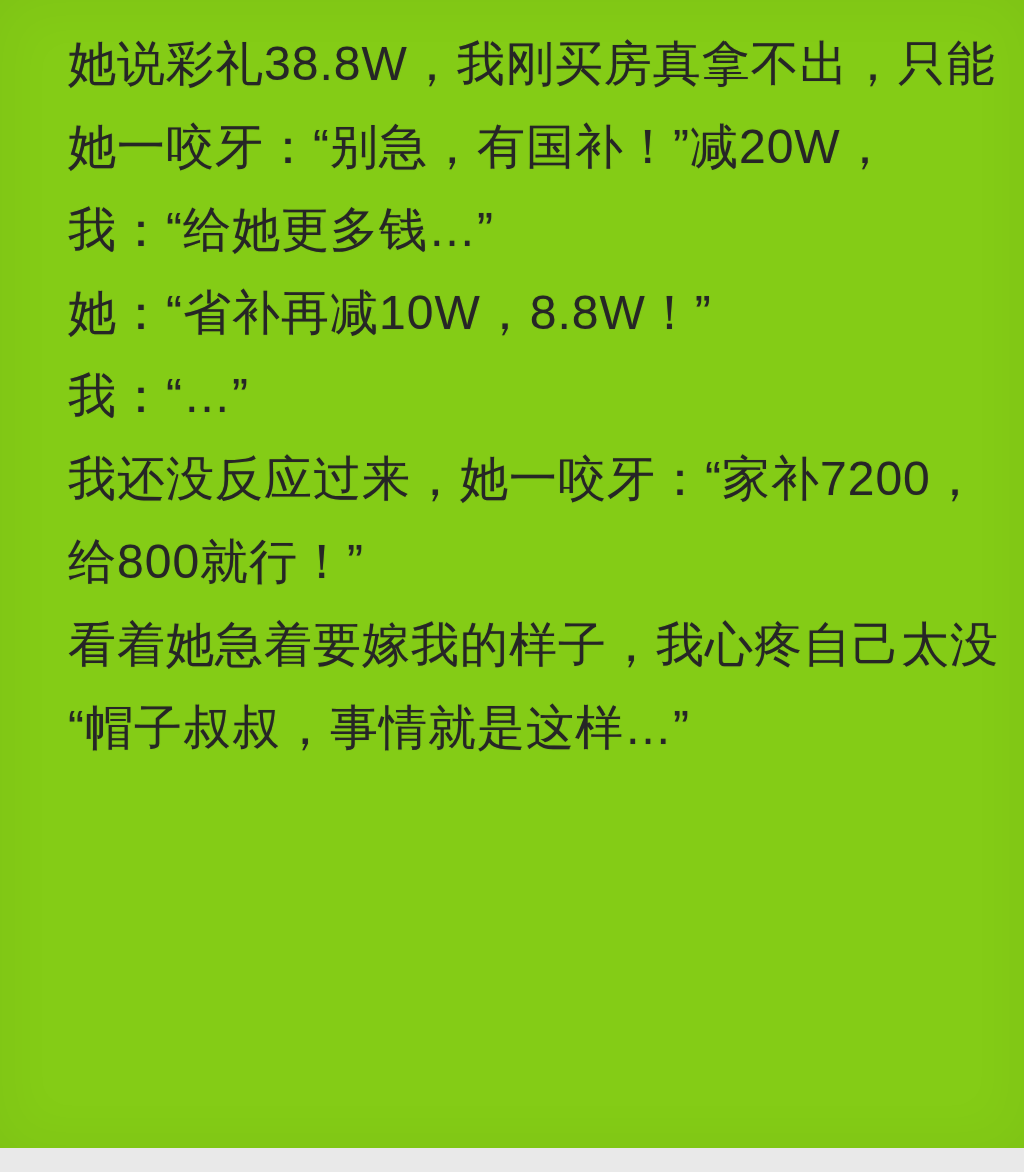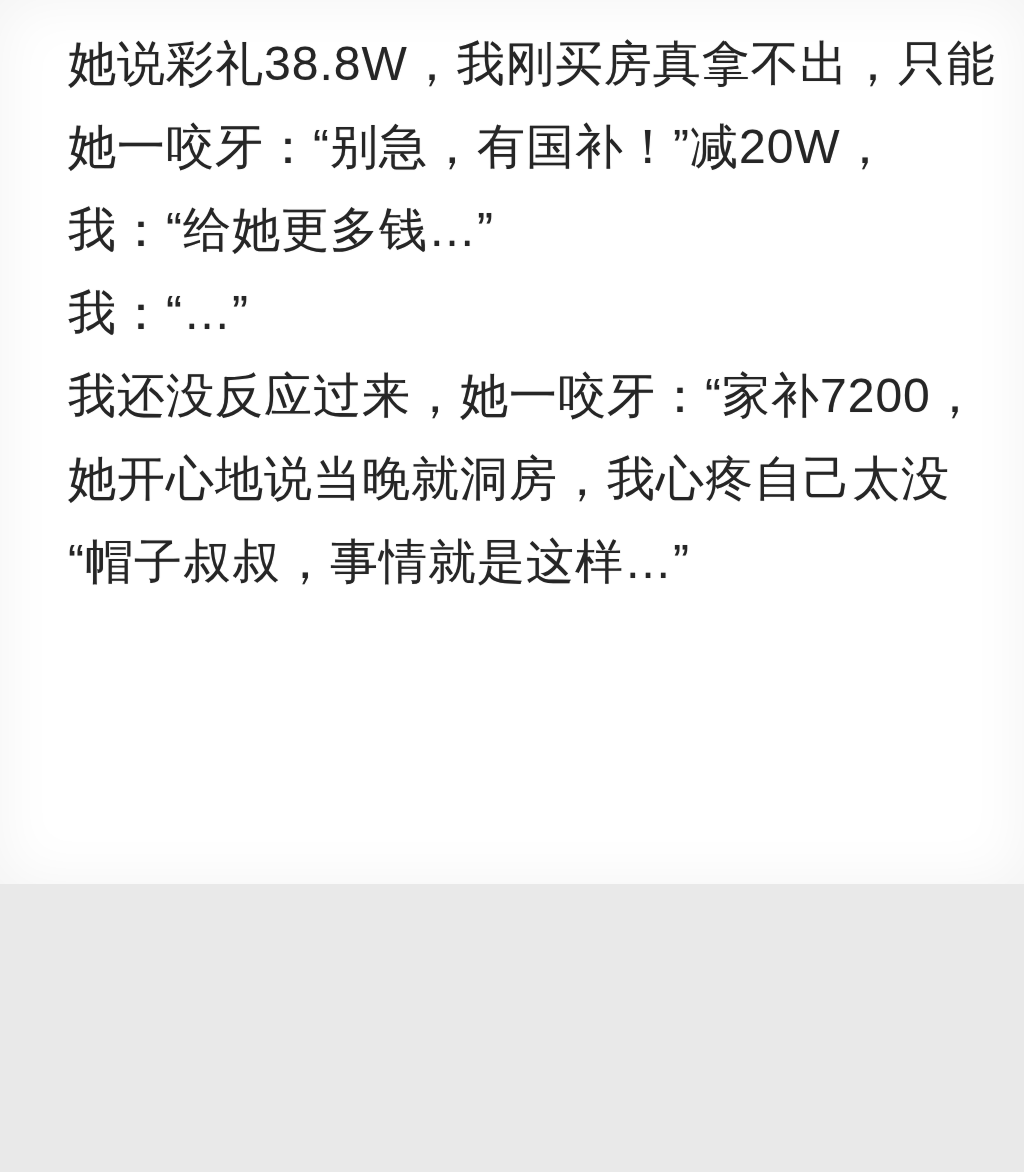--- a/index.html
+++ b/index.html
@@ -3,23 +3,23 @@
 <meta charset="utf-8">
 <style>
   html, body {
     margin: 0;
     padding: 0;
     background: #e9e9e9;
   }
   .page {
     position: relative;
     width: 1024px;
-    height: 884px;
+    height: 1148px;
     margin: 0 auto;
-    background: #ffffff;
+    background: #84cc16;
     overflow: hidden;
     box-shadow: inset 0 0 60px rgba(0,0,0,0.05);
     font-family: "Liberation Sans", "DejaVu Sans", sans-serif;
   }
   .text-block {
     position: absolute;
     top: 22px;
     left: 68px;
     right: 46px;
     color: #262626;
@@ -37,18 +37,20 @@
   }
 </style>
 </head>
 <body>
 
 <div class="page">
   <div class="text-block">
     <div class="line">她说彩礼38.8W，我刚买房真拿不出，只能</div>
     <div class="line">她一咬牙：“别急，有国补！”减20W，</div>
     <div class="line">我：“给她更多钱…”</div>
+    <div class="line">她：“省补再减10W，8.8W！”</div>
     <div class="line">我：“…”</div>
     <div class="line">我还没反应过来，她一咬牙：“家补7200，</div>
-    <div class="line">她开心地说当晚就洞房，我心疼自己太没</div>
+    <div class="line">给800就行！”</div>
+    <div class="line">看着她急着要嫁我的样子，我心疼自己太没</div>
     <div class="line">“帽子叔叔，事情就是这样…”</div>
   </div>
 </div>
 
 </body></html>

